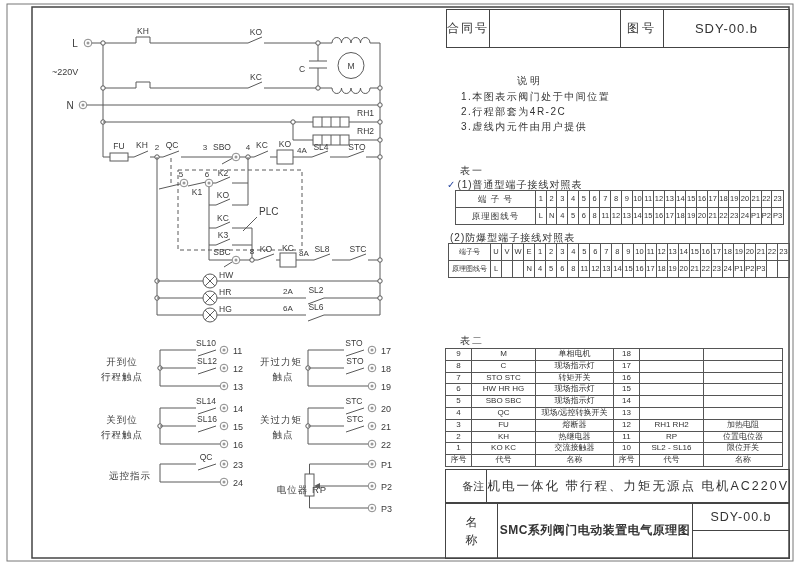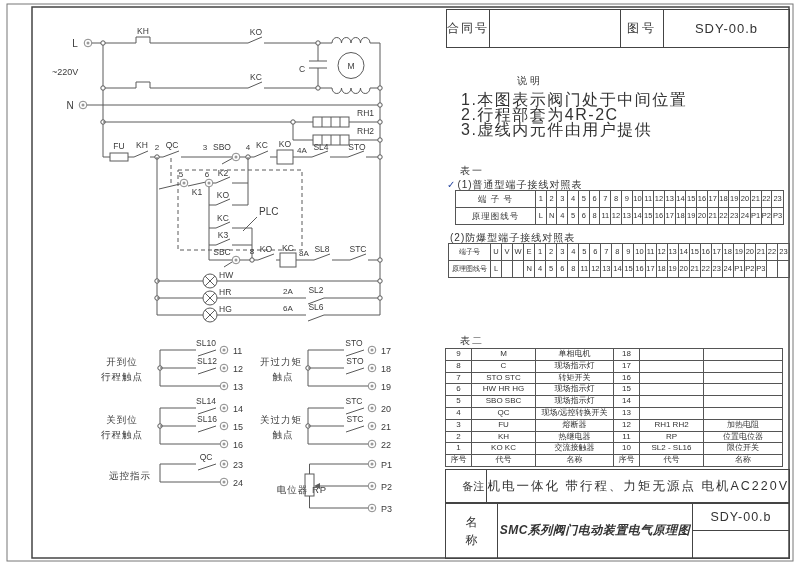--- a/index.html
+++ b/index.html
@@ -22,21 +22,21 @@
   
   .abs{position:absolute;}
   .strip{left:446px;top:9px;width:342px;height:37px;border:1.6px solid #444;display:flex;}
   .s-cell{border-right:1.2px solid #444;display:flex;align-items:center;justify-content:center;}
   .s-cell:last-child{border-right:none;}
   .s-lab{width:42px;font-size:12px;letter-spacing:2px;}
   .s-val1{width:130px;}
   .s-lab2{width:42px;font-size:12px;letter-spacing:3px;}
   .s-val2{flex:1;font-size:13px;letter-spacing:1px;}
   .note-title{left:492px;top:74px;font-size:10px;letter-spacing:3px;margin-left:25px;}
-  .note-line{left:461px;font-size:16px;letter-spacing:1.5px;}
+  .note-line{left:461px;font-size:10px;letter-spacing:1.5px;}
   .cap{font-size:10px;letter-spacing:2px;}
   .sub{font-size:10px;letter-spacing:1px;}
   .check{color:#2b49a0;font-weight:bold;margin-right:1px;}
 
   .t1wrap{left:455px;top:190px;width:327px;border:1.2px solid #555;}
   .t1row{display:grid;grid-template-columns:80px repeat(23,1fr);}
   .t1row > div{border-right:1px solid #555;border-bottom:1px solid #555;height:16px;line-height:16px;
                text-align:center;font-size:7.5px;overflow:hidden;}
   .t1row > div:last-child{border-right:none;}
   .t1row.last > div{border-bottom:none;}
@@ -60,21 +60,21 @@
   .remark{left:445px;top:469px;width:343px;height:33px;border:1.6px solid #444;display:flex;}
   .remark-lab{width:33px;border-right:1.2px solid #444;display:flex;align-items:center;justify-content:center;
               font-size:11px;margin-left:14px;}
   .remark-text{flex:1;display:flex;align-items:center;justify-content:center;font-size:12.5px;
                letter-spacing:2px;white-space:nowrap;}
   .nameblk{left:445px;top:502px;width:343px;height:55px;border:1.6px solid #444;display:flex;}
   .name-lab{width:33px;border-right:1.2px solid #444;display:flex;align-items:center;justify-content:center;
             font-size:12px;line-height:1.5;word-break:break-all;text-align:center;padding:0 9px;box-sizing:content-box;}
   .name-lab span{display:block;width:14px;}
   .name-title{width:194px;border-right:1.2px solid #444;display:flex;align-items:center;justify-content:center;
-              font-size:12px;font-weight:600;letter-spacing:0.5px;white-space:nowrap;font-style:italic;}
+              font-size:12px;font-weight:600;letter-spacing:0.5px;white-space:nowrap;}
   .name-right{flex:1;display:flex;flex-direction:column;}
   .name-dno{height:27px;border-bottom:1.2px solid #444;display:flex;align-items:center;justify-content:center;
             font-size:12.5px;letter-spacing:1px;}
   .name-co{flex:1;display:flex;align-items:center;justify-content:center;font-size:8.5px;letter-spacing:0.5px;}
 </style>
 </head>
 <body>
 
 <div class="page">
 

